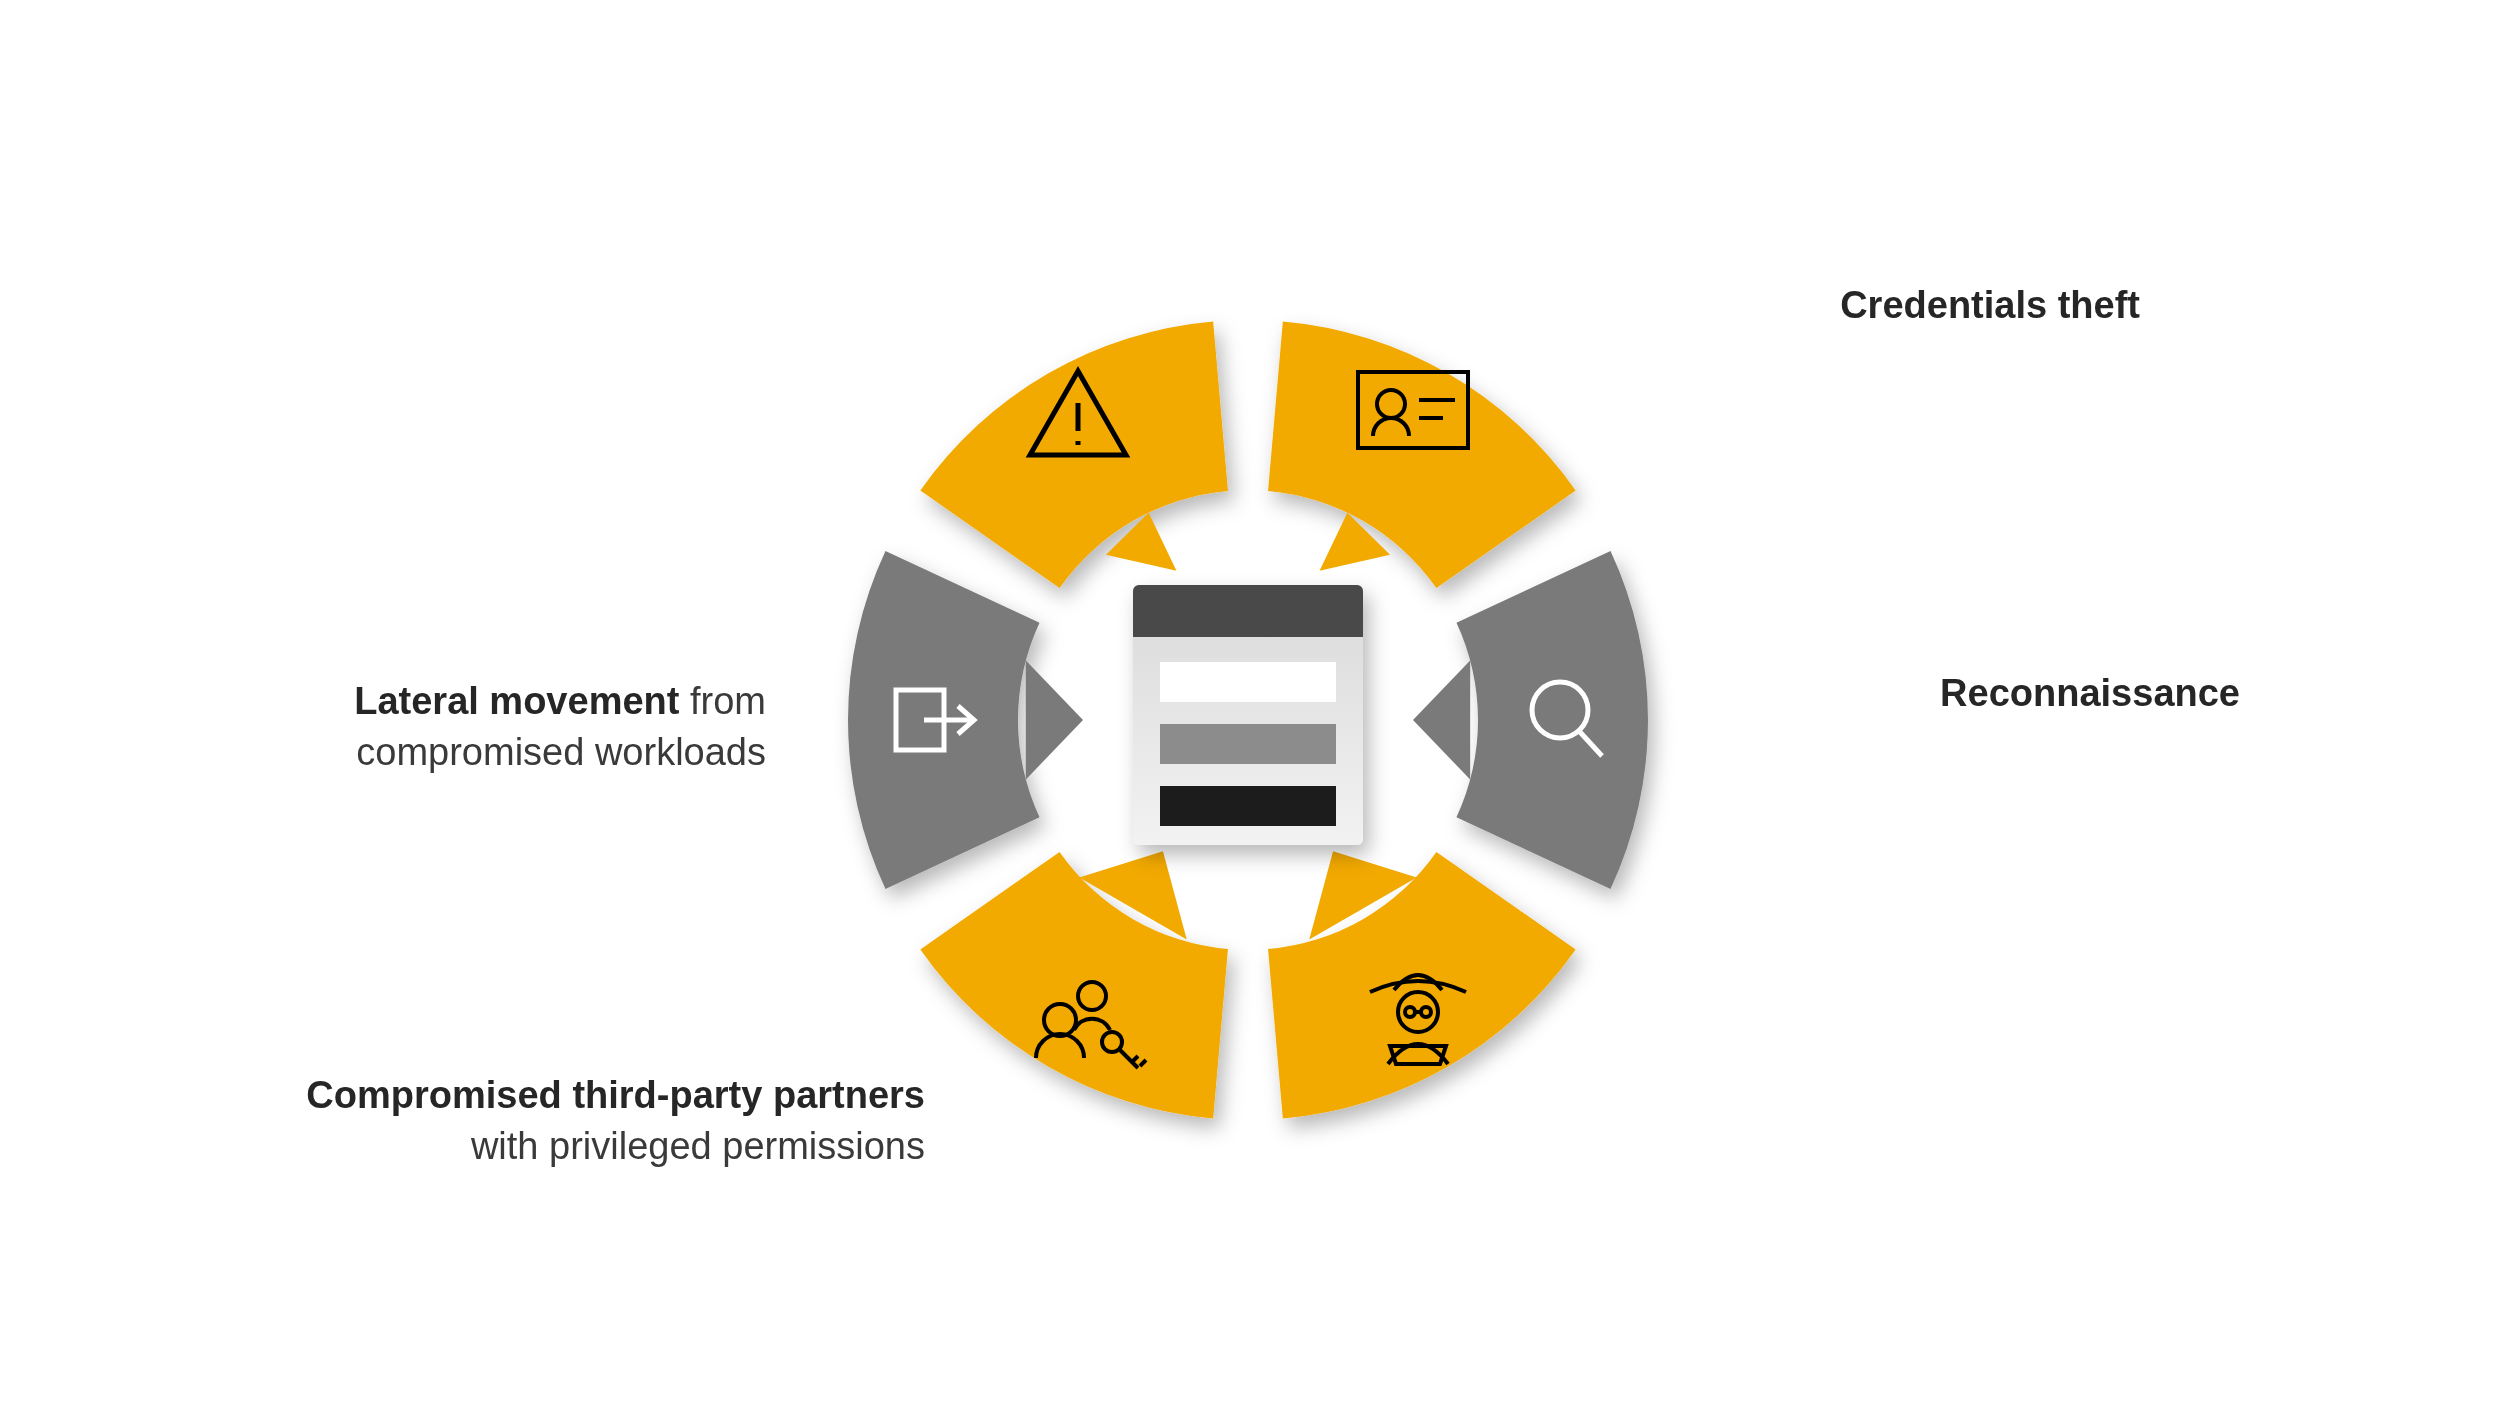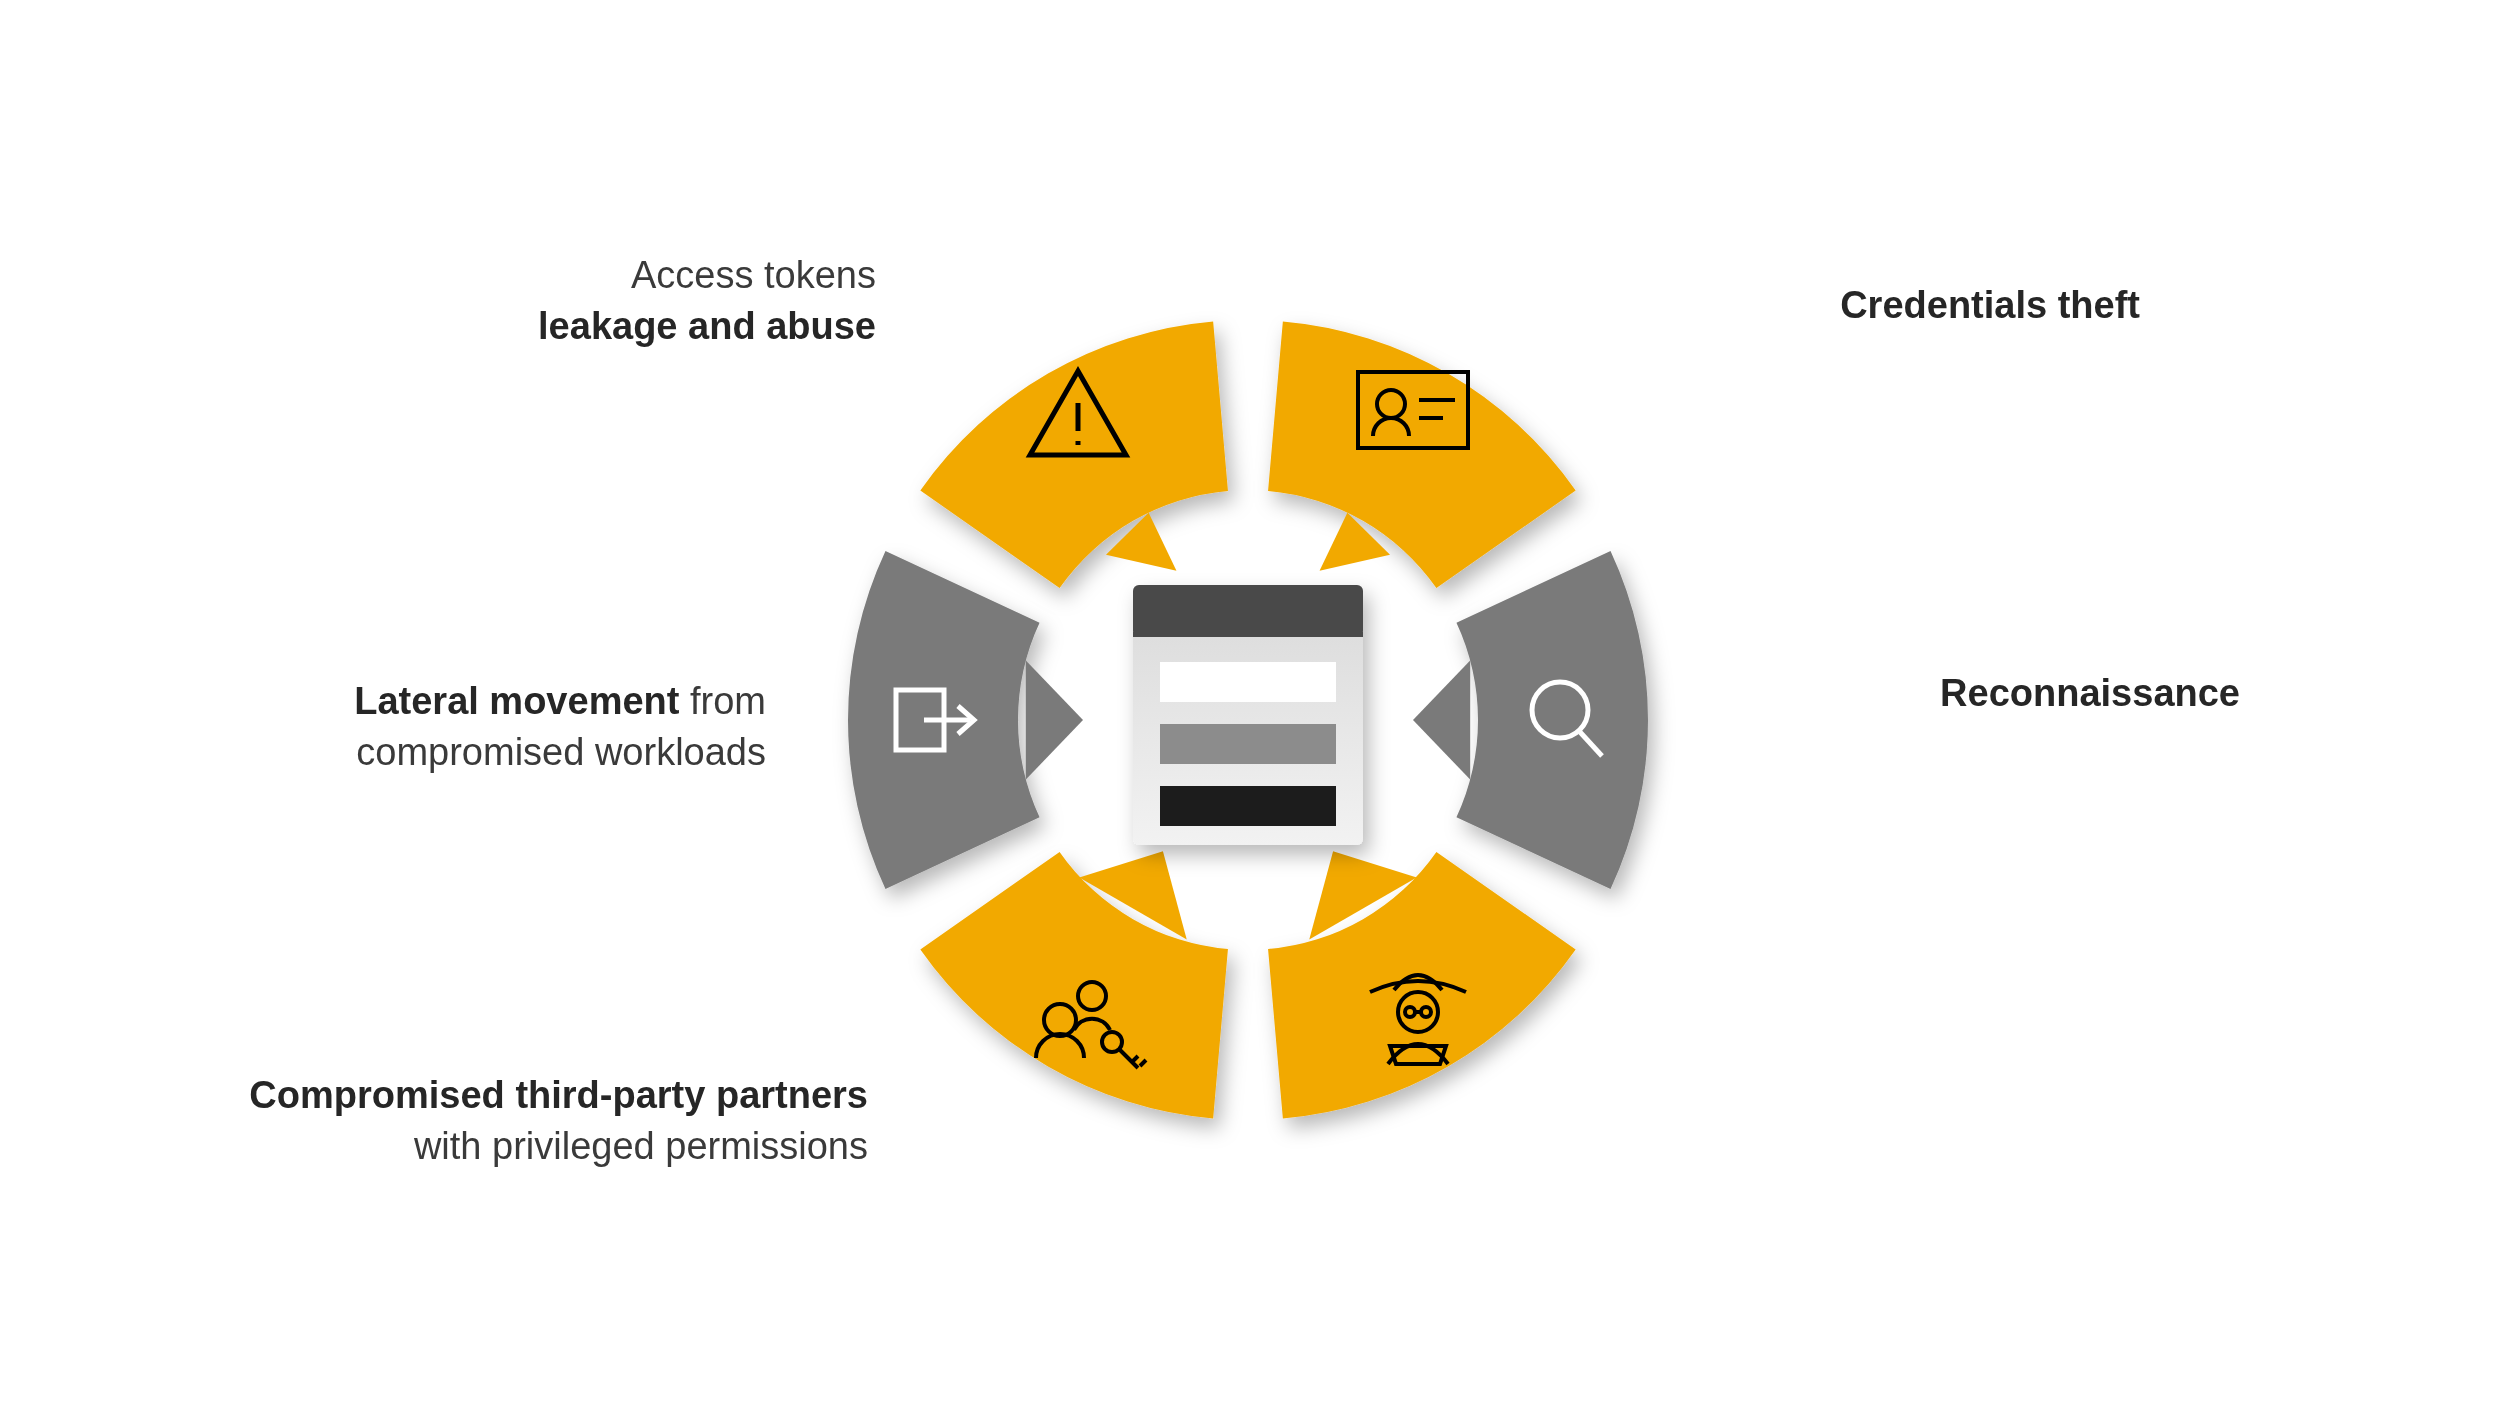--- a/index.html
+++ b/index.html
@@ -190,35 +190,31 @@
       <rect x="-115" y="-135" width="230" height="52" rx="6" fill="#4a4a4a"></rect>
       <rect x="-115" y="-88" width="230" height="5" fill="#4a4a4a"></rect>
       <rect x="-88" y="-58" width="176" height="40" fill="#ffffff"></rect>
       <rect x="-88" y="4" width="176" height="40" fill="#8c8c8c"></rect>
       <rect x="-88" y="66" width="176" height="40" fill="#1f1f1f"></rect>
     </g>
 
   </g>
 </svg>
 
-<div class="label left" style="right:1620px; top:250px; width:520px;">
-  <span class="plain">Access tokens</span><br>
-  <span class="bold">leakage and abuse</span>
-</div>
 
 <div class="label right" style="left:1620px; top:280px; width:520px;">
   <span class="bold">Credentials theft</span>
 </div>
 
 <div class="label right" style="left:1720px; top:668px; width:520px;">
   <span class="bold">Reconnaissance</span><br>
 </div>
 
 
-<div class="label left" style="right:1628px; top:1070px; width:620px;margin-left:47px;">
+<div class="label left" style="right:1571px; top:1070px; width:620px;margin-left:47px;">
   <span class="bold">Compromised third-party partners</span><span class="plain"> with privileged permissions</span>
 </div>
 
 <div class="label left" style="right:1730px; top:676px; width:560px;">
   <span class="bold">Lateral movement</span><span class="plain"> from compromised workloads</span>
 </div>
 
 </div>
 
 </body></html>

